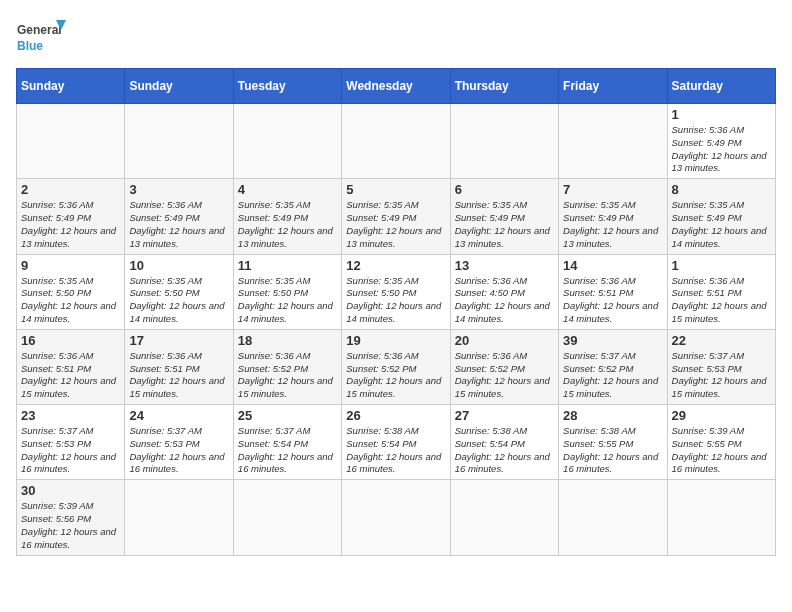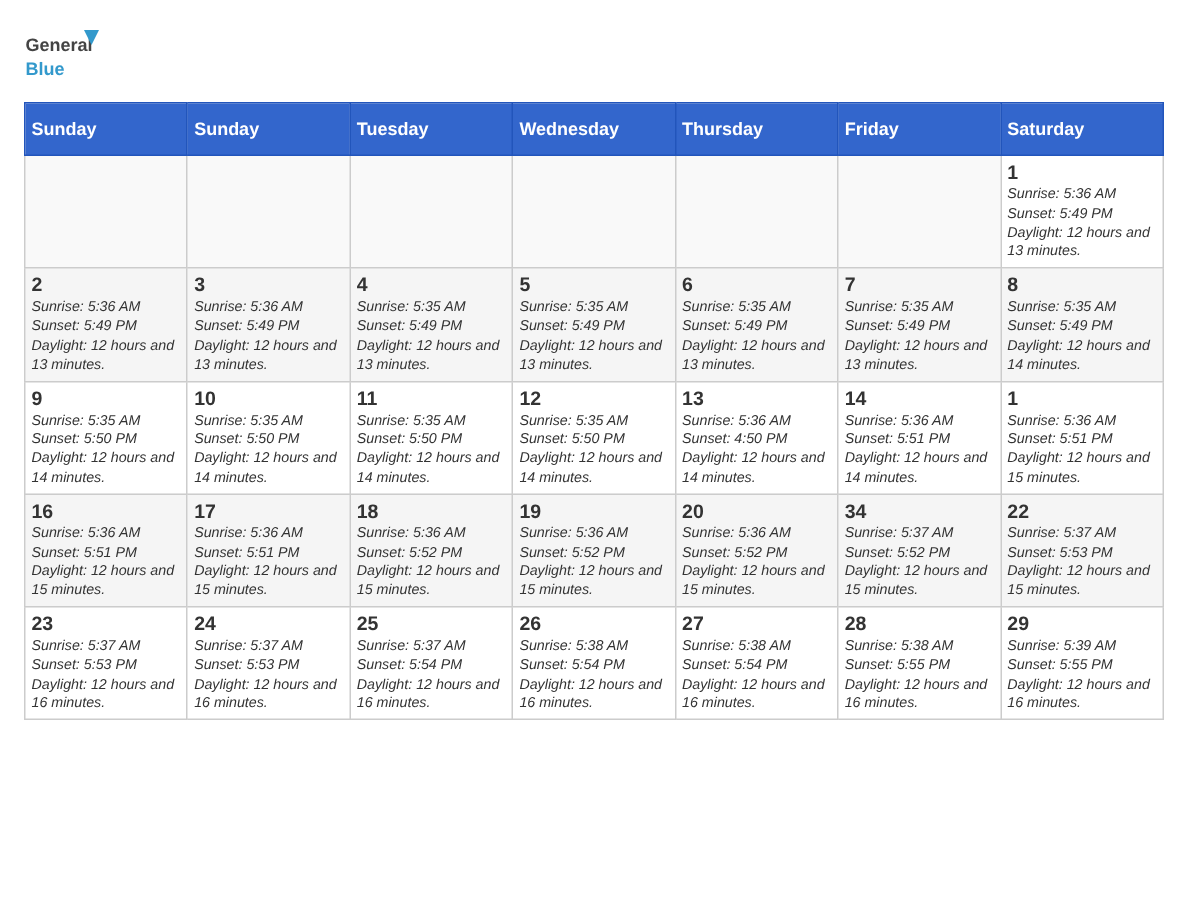--- a/index.html
+++ b/index.html
@@ -237,21 +237,21 @@
 Sunset: 5:52 PM
 Daylight: 12 hours and 15 minutes.</div>
         </td>
         <td>
           <span class="day-number">20</span>
           <div class="day-info">Sunrise: 5:36 AM
 Sunset: 5:52 PM
 Daylight: 12 hours and 15 minutes.</div>
         </td>
         <td>
-          <span class="day-number">34</span>
+          <span class="day-number">39</span>
           <div class="day-info">Sunrise: 5:37 AM
 Sunset: 5:52 PM
 Daylight: 12 hours and 15 minutes.</div>
         </td>
         <td>
           <span class="day-number">22</span>
           <div class="day-info">Sunrise: 5:37 AM
 Sunset: 5:53 PM
 Daylight: 12 hours and 15 minutes.</div>
         </td>
@@ -292,15 +292,29 @@
           <div class="day-info">Sunrise: 5:38 AM
 Sunset: 5:55 PM
 Daylight: 12 hours and 16 minutes.</div>
         </td>
         <td>
           <span class="day-number">29</span>
           <div class="day-info">Sunrise: 5:39 AM
 Sunset: 5:55 PM
 Daylight: 12 hours and 16 minutes.</div>
         </td>
+      </tr>
+      <tr>
+        <td>
+          <span class="day-number">30</span>
+          <div class="day-info">Sunrise: 5:39 AM
+Sunset: 5:56 PM
+Daylight: 12 hours and 16 minutes.</div>
+        </td>
+        <td class="empty-cell"></td>
+        <td class="empty-cell"></td>
+        <td class="empty-cell"></td>
+        <td class="empty-cell"></td>
+        <td class="empty-cell"></td>
+        <td class="empty-cell"></td>
       </tr>
     </tbody>
 </table>
 
 </body></html>

